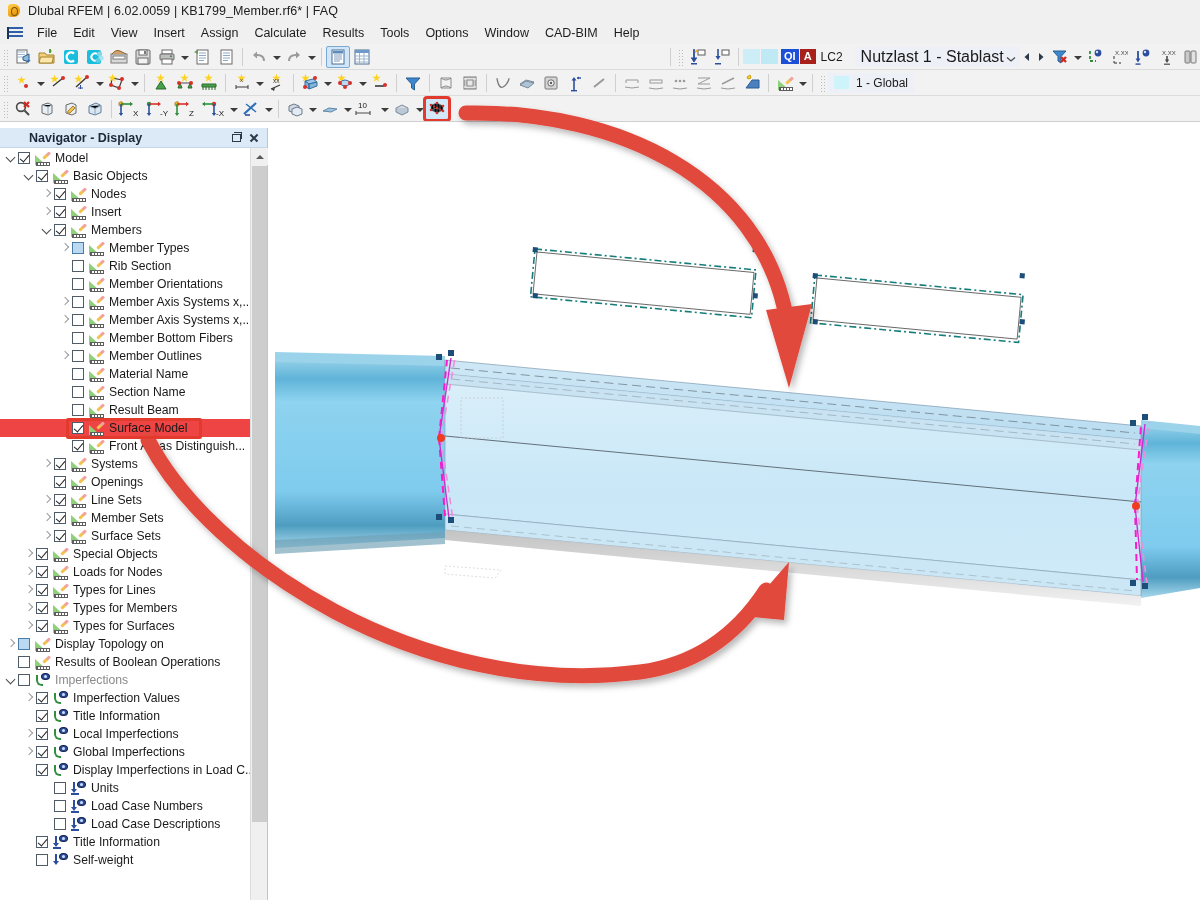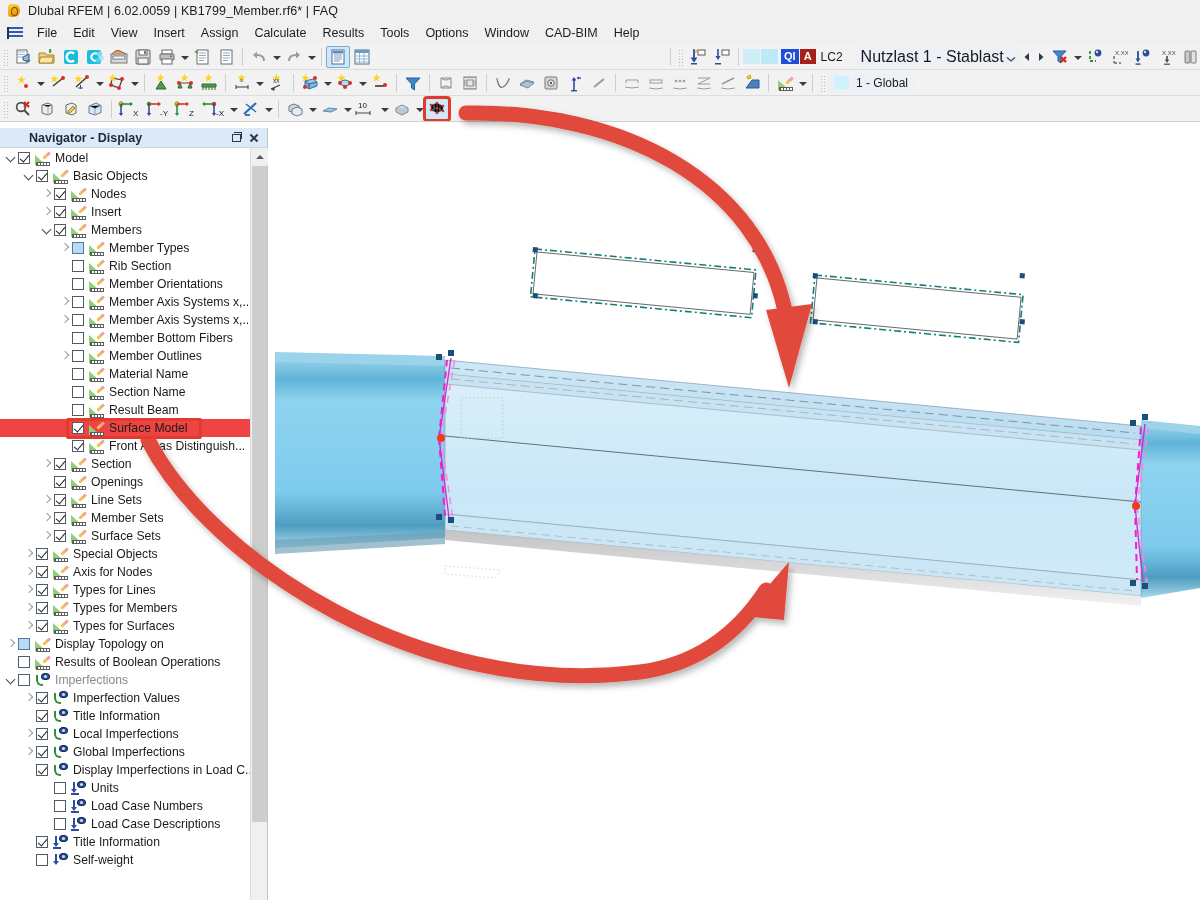--- a/index.html
+++ b/index.html
@@ -993,21 +993,21 @@
           <span class="ind" style="width: 40px;"></span>
           <span class="twist r"></span>
           <span class="cbx on"></span>
           <span style="display: inline-flex;">
             <span class="rp">
               <span class="tri"></span>
               <span class="pen"></span>
               <span class="rul"></span>
             </span>
           </span>
-          <span class="tlabel">Section</span>
+          <span class="tlabel">Systems</span>
         </div>
         <div class="trow">
           <span class="ind" style="width: 40px;"></span>
           <span class="twist"></span>
           <span class="cbx on"></span>
           <span style="display: inline-flex;">
             <span class="rp">
               <span class="tri"></span>
               <span class="pen"></span>
               <span class="rul"></span>
@@ -1071,21 +1071,21 @@
           <span class="ind" style="width: 22px;"></span>
           <span class="twist r"></span>
           <span class="cbx on"></span>
           <span style="display: inline-flex;">
             <span class="rp">
               <span class="tri"></span>
               <span class="pen"></span>
               <span class="rul"></span>
             </span>
           </span>
-          <span class="tlabel">Axis for Nodes</span>
+          <span class="tlabel">Loads for Nodes</span>
         </div>
         <div class="trow">
           <span class="ind" style="width: 22px;"></span>
           <span class="twist r"></span>
           <span class="cbx on"></span>
           <span style="display: inline-flex;">
             <span class="rp">
               <span class="tri"></span>
               <span class="pen"></span>
               <span class="rul"></span>

